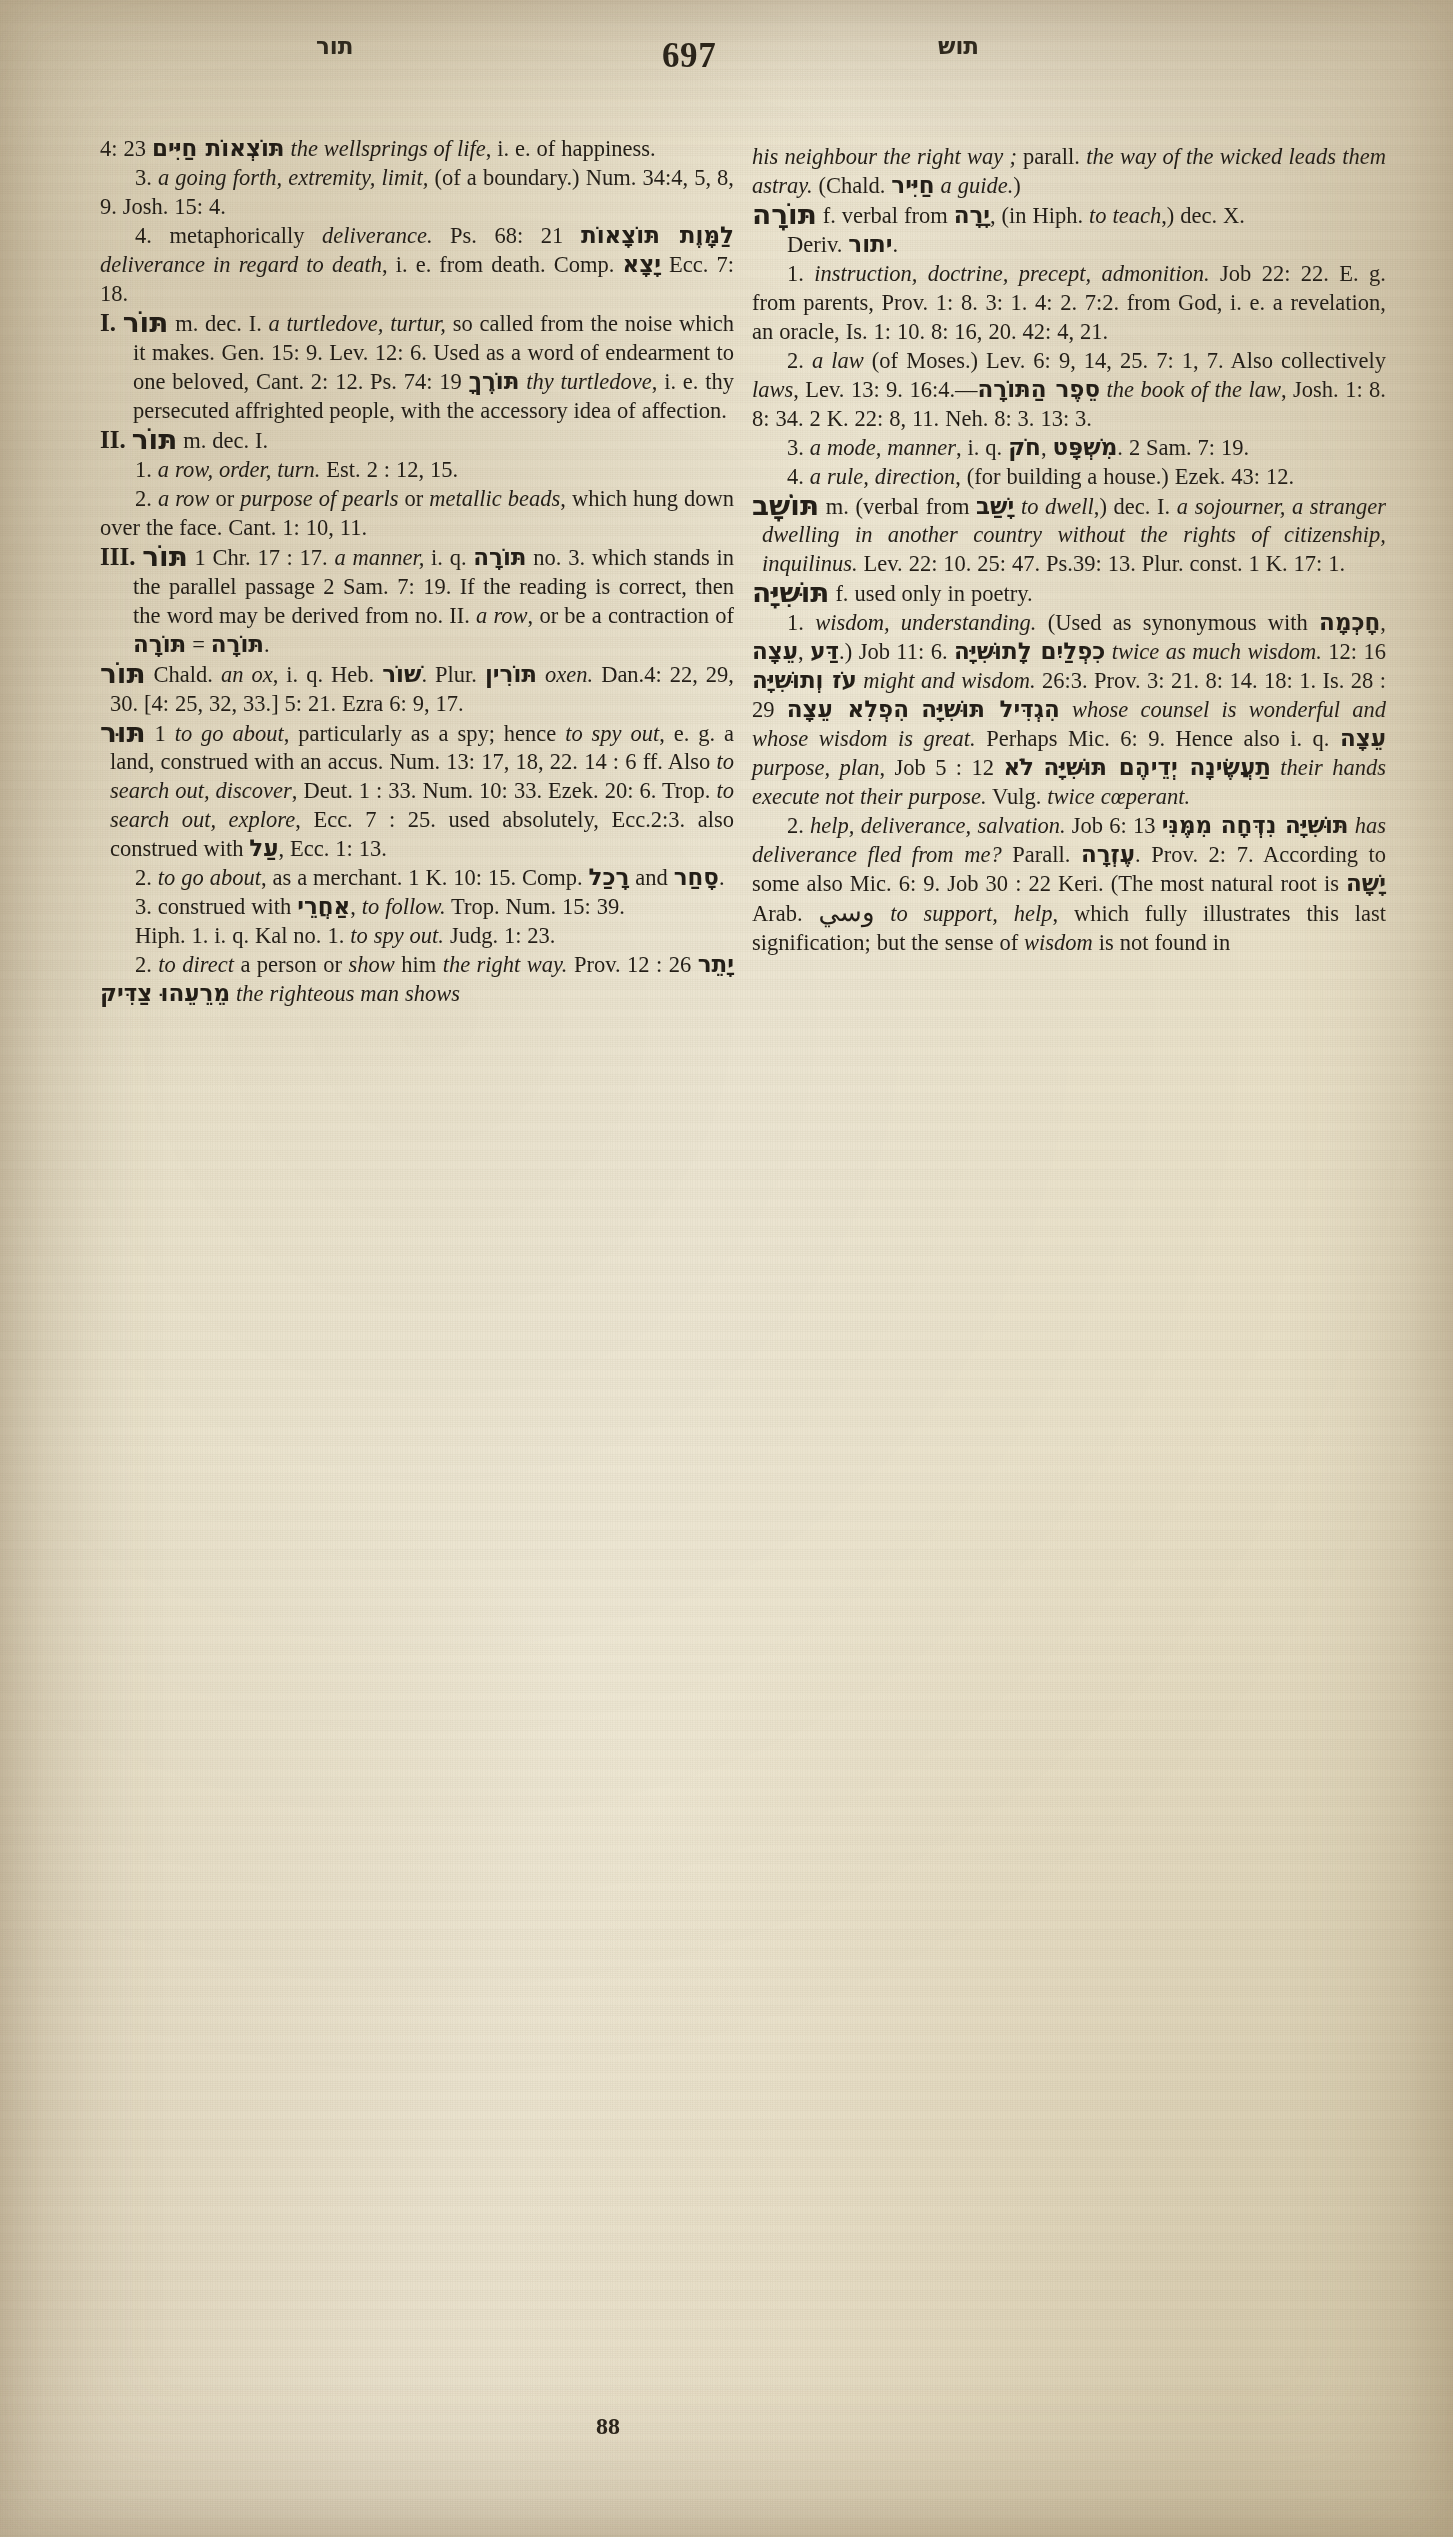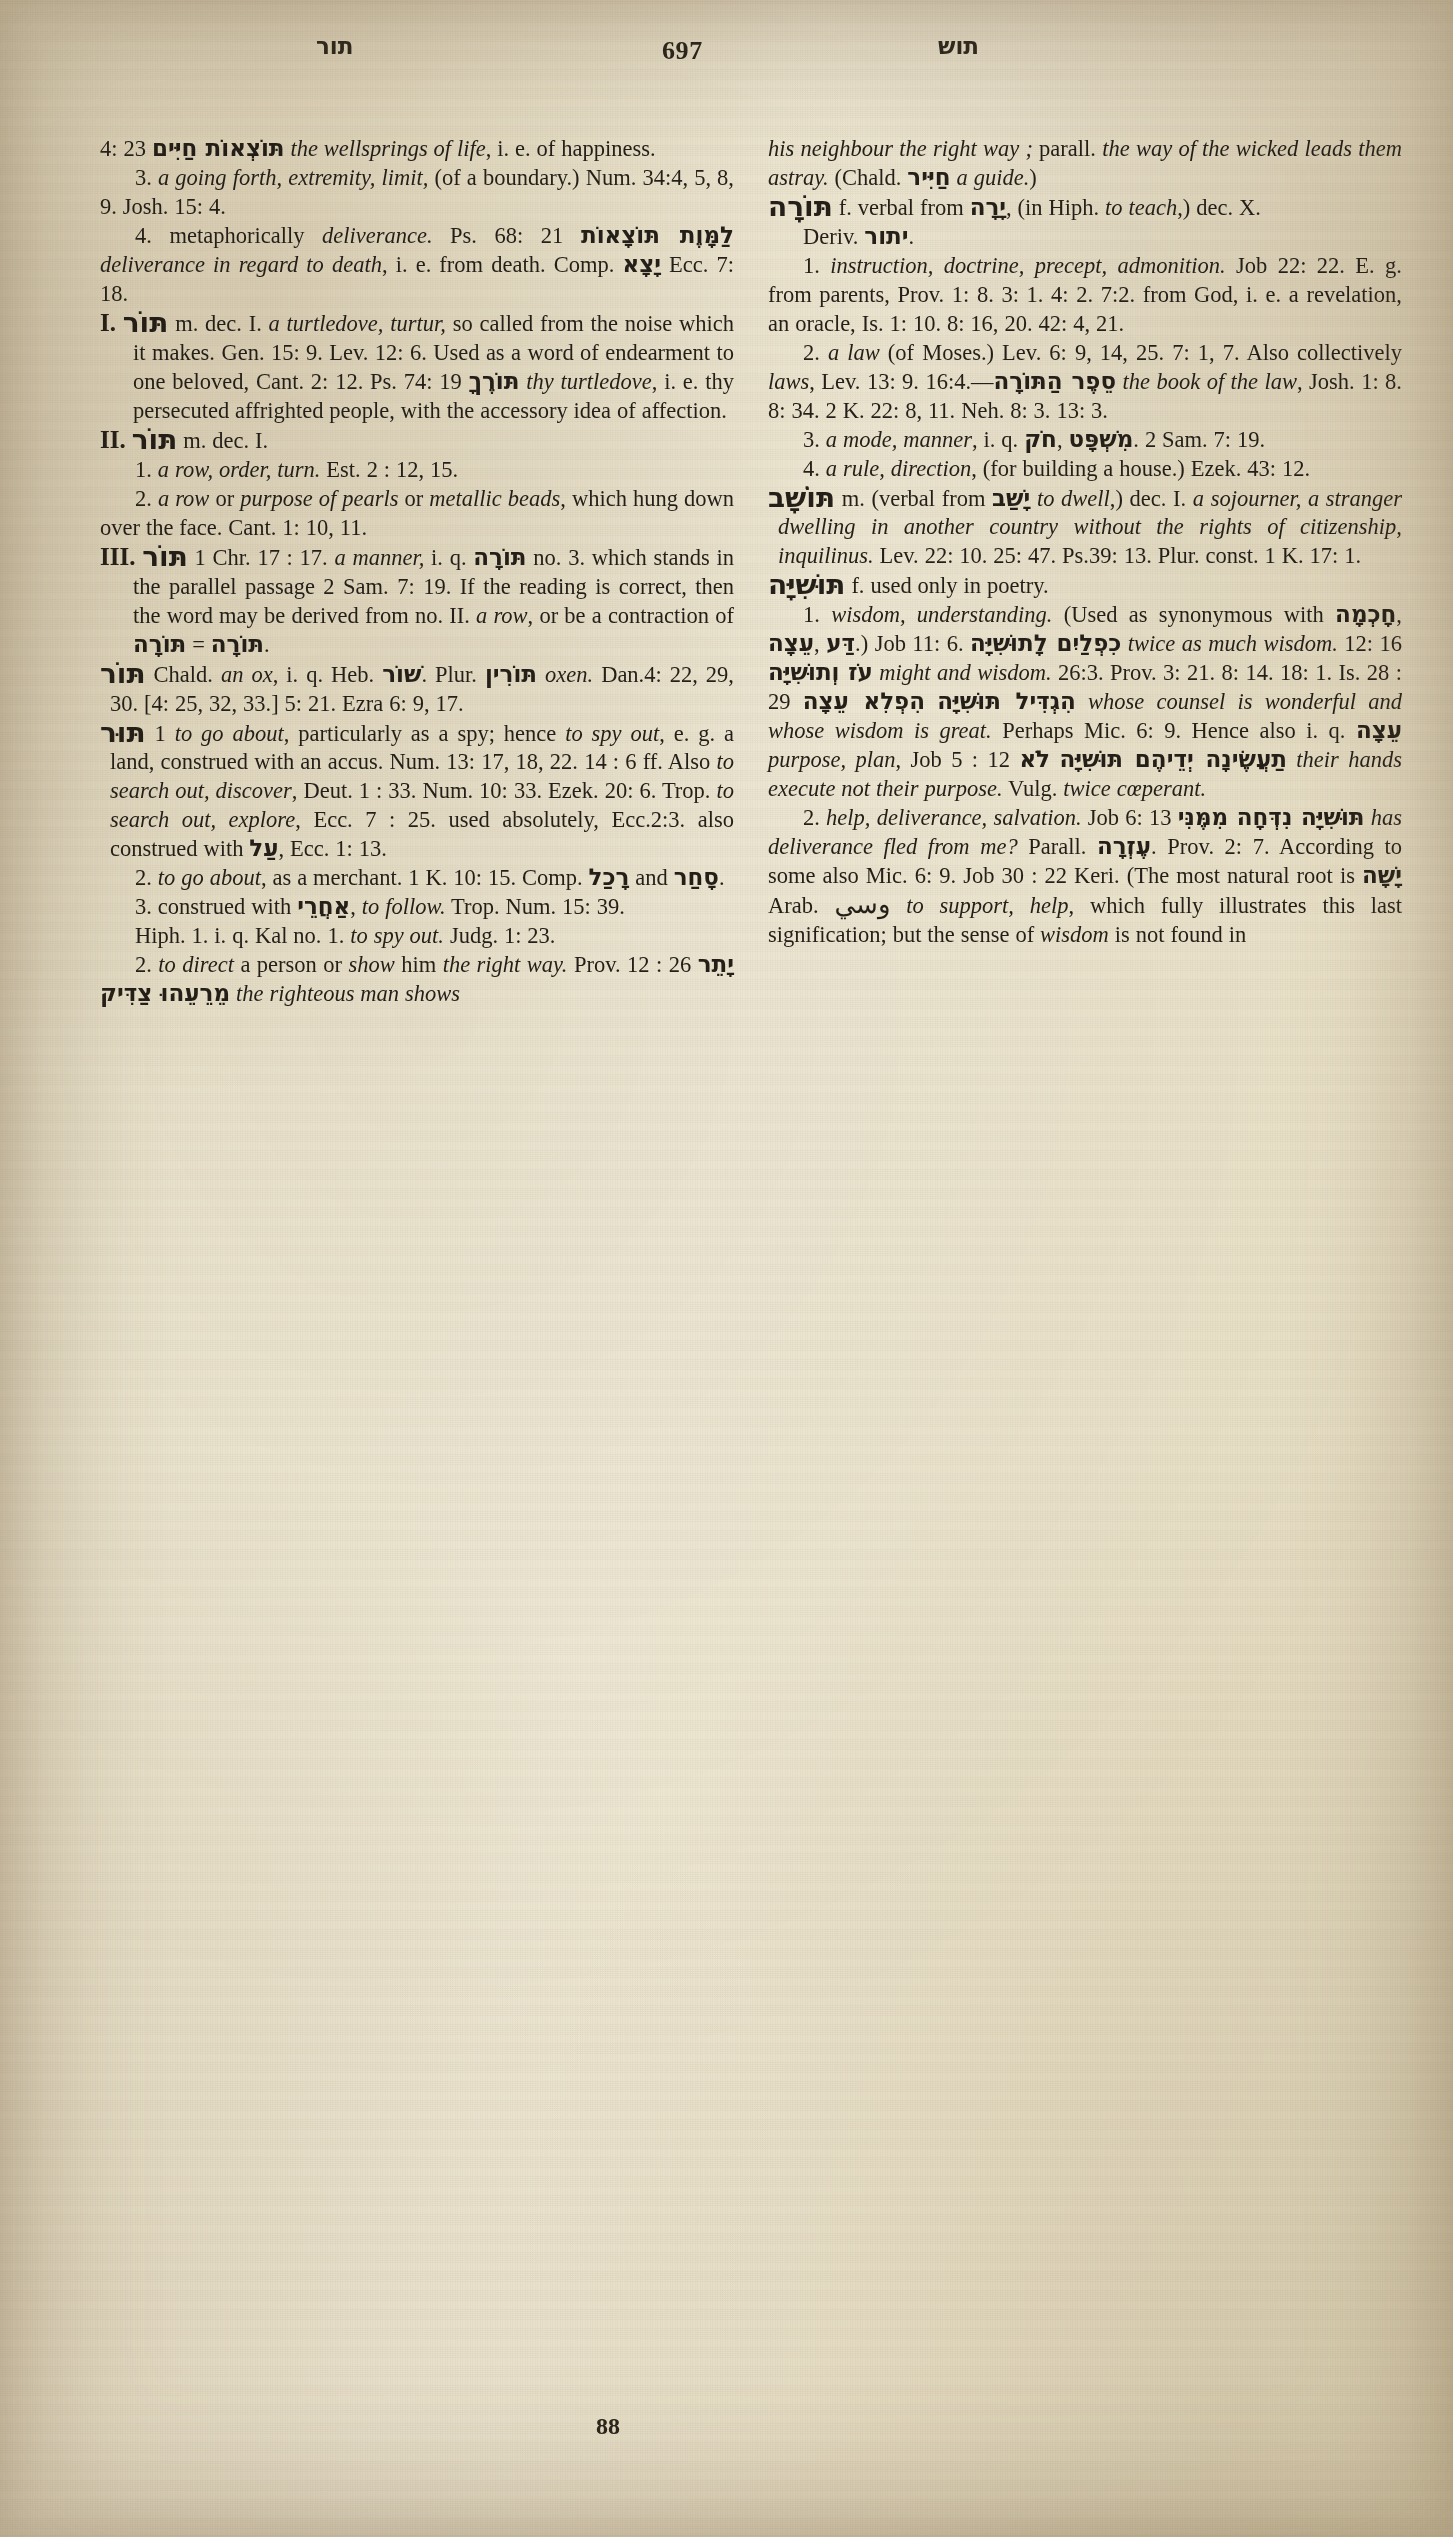--- a/index.html
+++ b/index.html
@@ -41,34 +41,34 @@
   .rh{
     position:absolute;top:0;
     font-family:"DejaVu Sans","DejaVu Serif",sans-serif;
     font-size:32px;font-weight:700;color:#26221a;
     letter-spacing:0.6px;
   }
   #rh-left{left:316px;}
   #rh-right{left:938px;}
   #pageno{
     position:absolute;left:662px;top:2.5px;
-    font-size:26px;font-weight:700;color:#221e17;
+    font-size:35px;font-weight:700;color:#221e17;
     font-family:"Liberation Serif",serif;letter-spacing:0.6px;
   }
   
   .col{
     position:absolute;top:134px;width:634px;
     font-size:22.5px;line-height:29px;
     color:#241f18;
     text-align:justify;
     -webkit-hyphens:none;hyphens:none;
     word-spacing:0.3px;
   }
   #col-left{left:100px;}
-  #col-right{left:768px;}
+  #col-right{left:752px;margin-top:8px;}
   .p{margin:0;}
   .ind{text-indent:35px;}
   .heb{
     font-family:"DejaVu Sans",sans-serif;
     font-size:23px;font-weight:700;
     direction:rtl;unicode-bidi:isolate;
     letter-spacing:0px;
   }
   .arab{
     font-family:Liberation Serif, serif;

